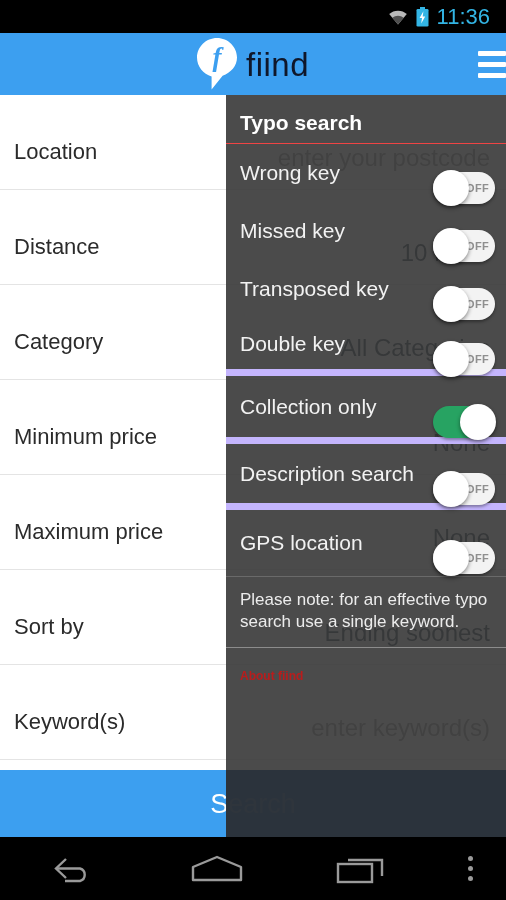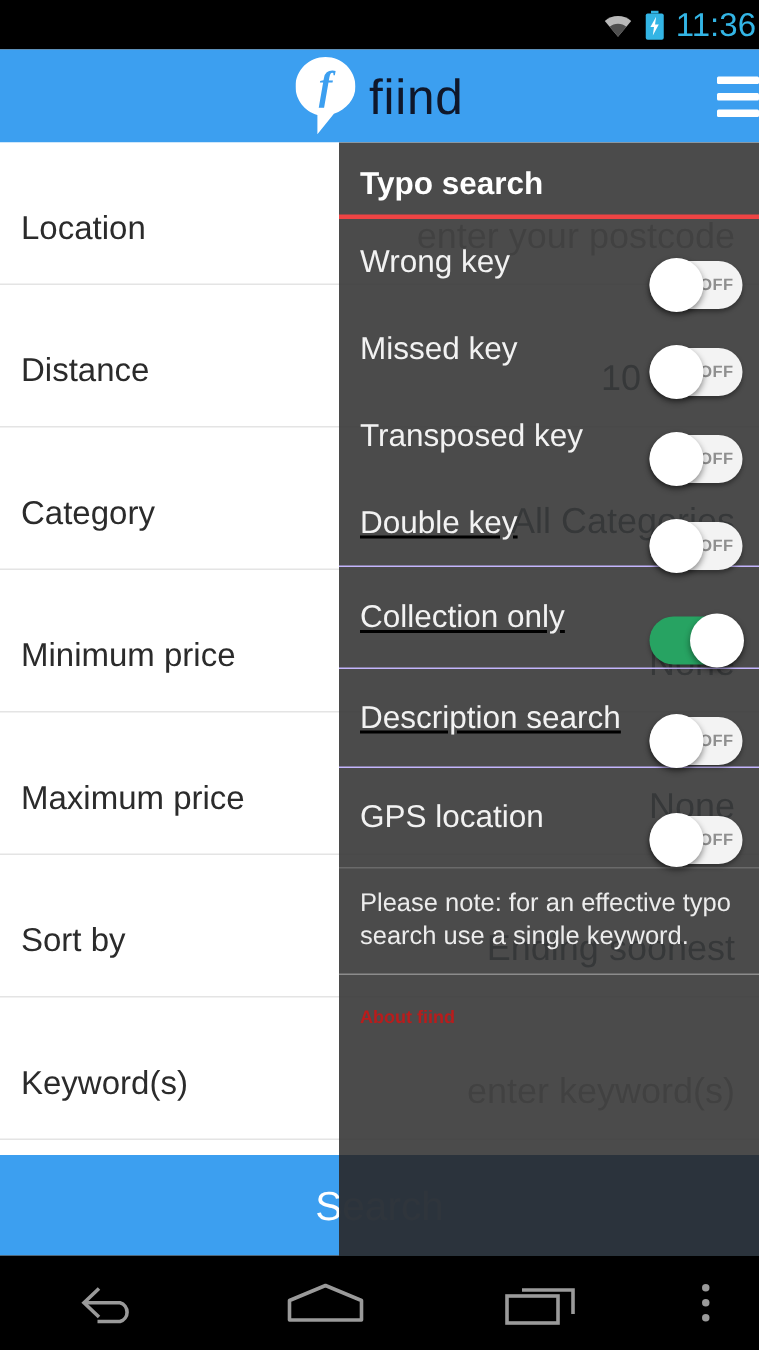--- a/index.html
+++ b/index.html
@@ -15,21 +15,21 @@
     background:#ffffff;
     overflow:hidden;
   }
 
   
   #statusbar {
     position:absolute; top:0; left:0;
     width:506px; height:33px;
     background:#000000;
     display:flex; align-items:center; justify-content:flex-end;
-    padding-right:2px;
+    padding-right:16px;
   }
   .sb-icons { display:flex; align-items:center; gap:7px; }
   .wifi-ico { display:block; }
   .batt-ico { display:block; }
   #sb-clock {
     color:#33b5e5;
     font-size:22px;
     letter-spacing:0px;
     line-height:22px;
     margin-left:8px;
@@ -118,35 +118,35 @@
   
   #drawer {
     position:absolute;
     top:95px; left:226px;
     width:280px; height:742px;
     background:rgba(55,55,55,0.90);
     overflow:hidden;
   }
   .drawer-head {
     padding:16px 14px 8px 14px;
-    border-bottom:3px solid #ef4444;
+    border-bottom:1px solid #ef4444;
   }
   .drawer-head span {
     color:#ffffff;
     font-size:21px;
     font-weight:bold;
     line-height:24px;
   }
   .toggle-row {
     position:relative;
     height:58px;
     display:flex; align-items:center;
     padding:0 14px;
   }
-  .toggle-row.sep { border-bottom:1px solid #c4b5fd;text-decoration:underline; }
+  .toggle-row.sep { border-bottom:7px solid #c4b5fd; }
   .tr-label {
     color:#f2f2f2;
     font-size:21px;
     font-weight:400;
     line-height:24px;
   }
   
   .switch {
     position:absolute;
     right:11px; top:50%;

